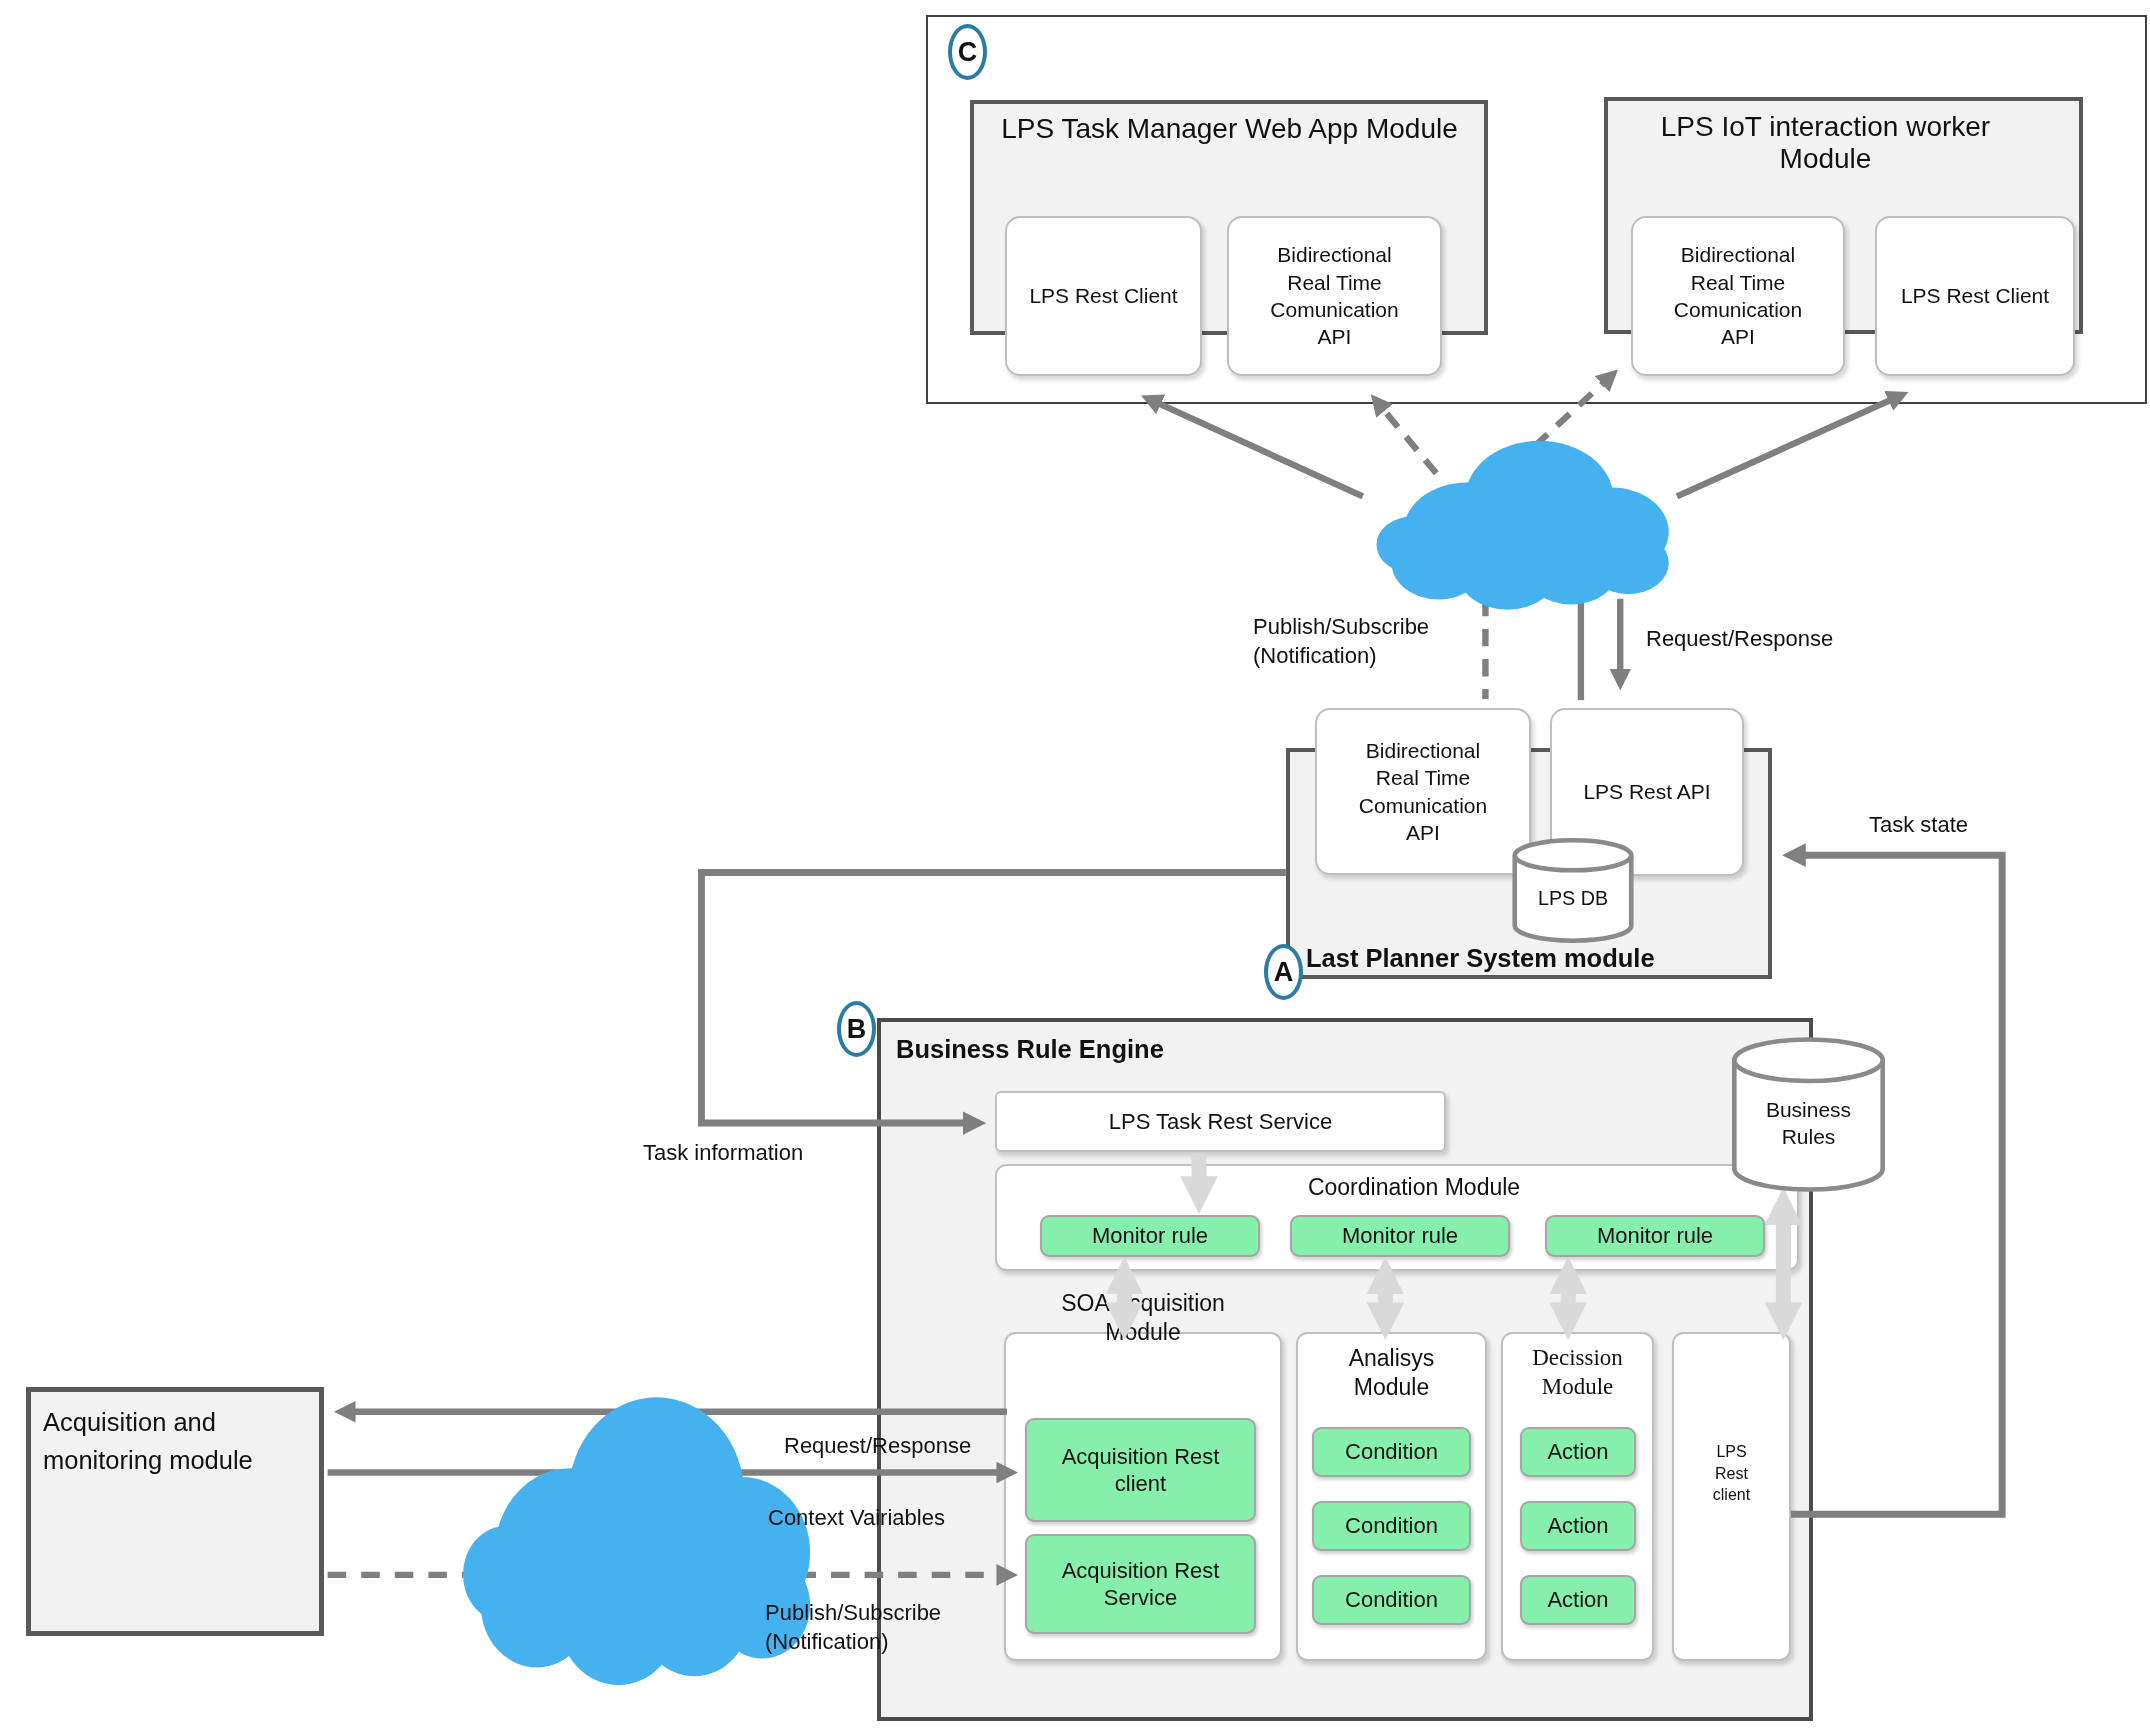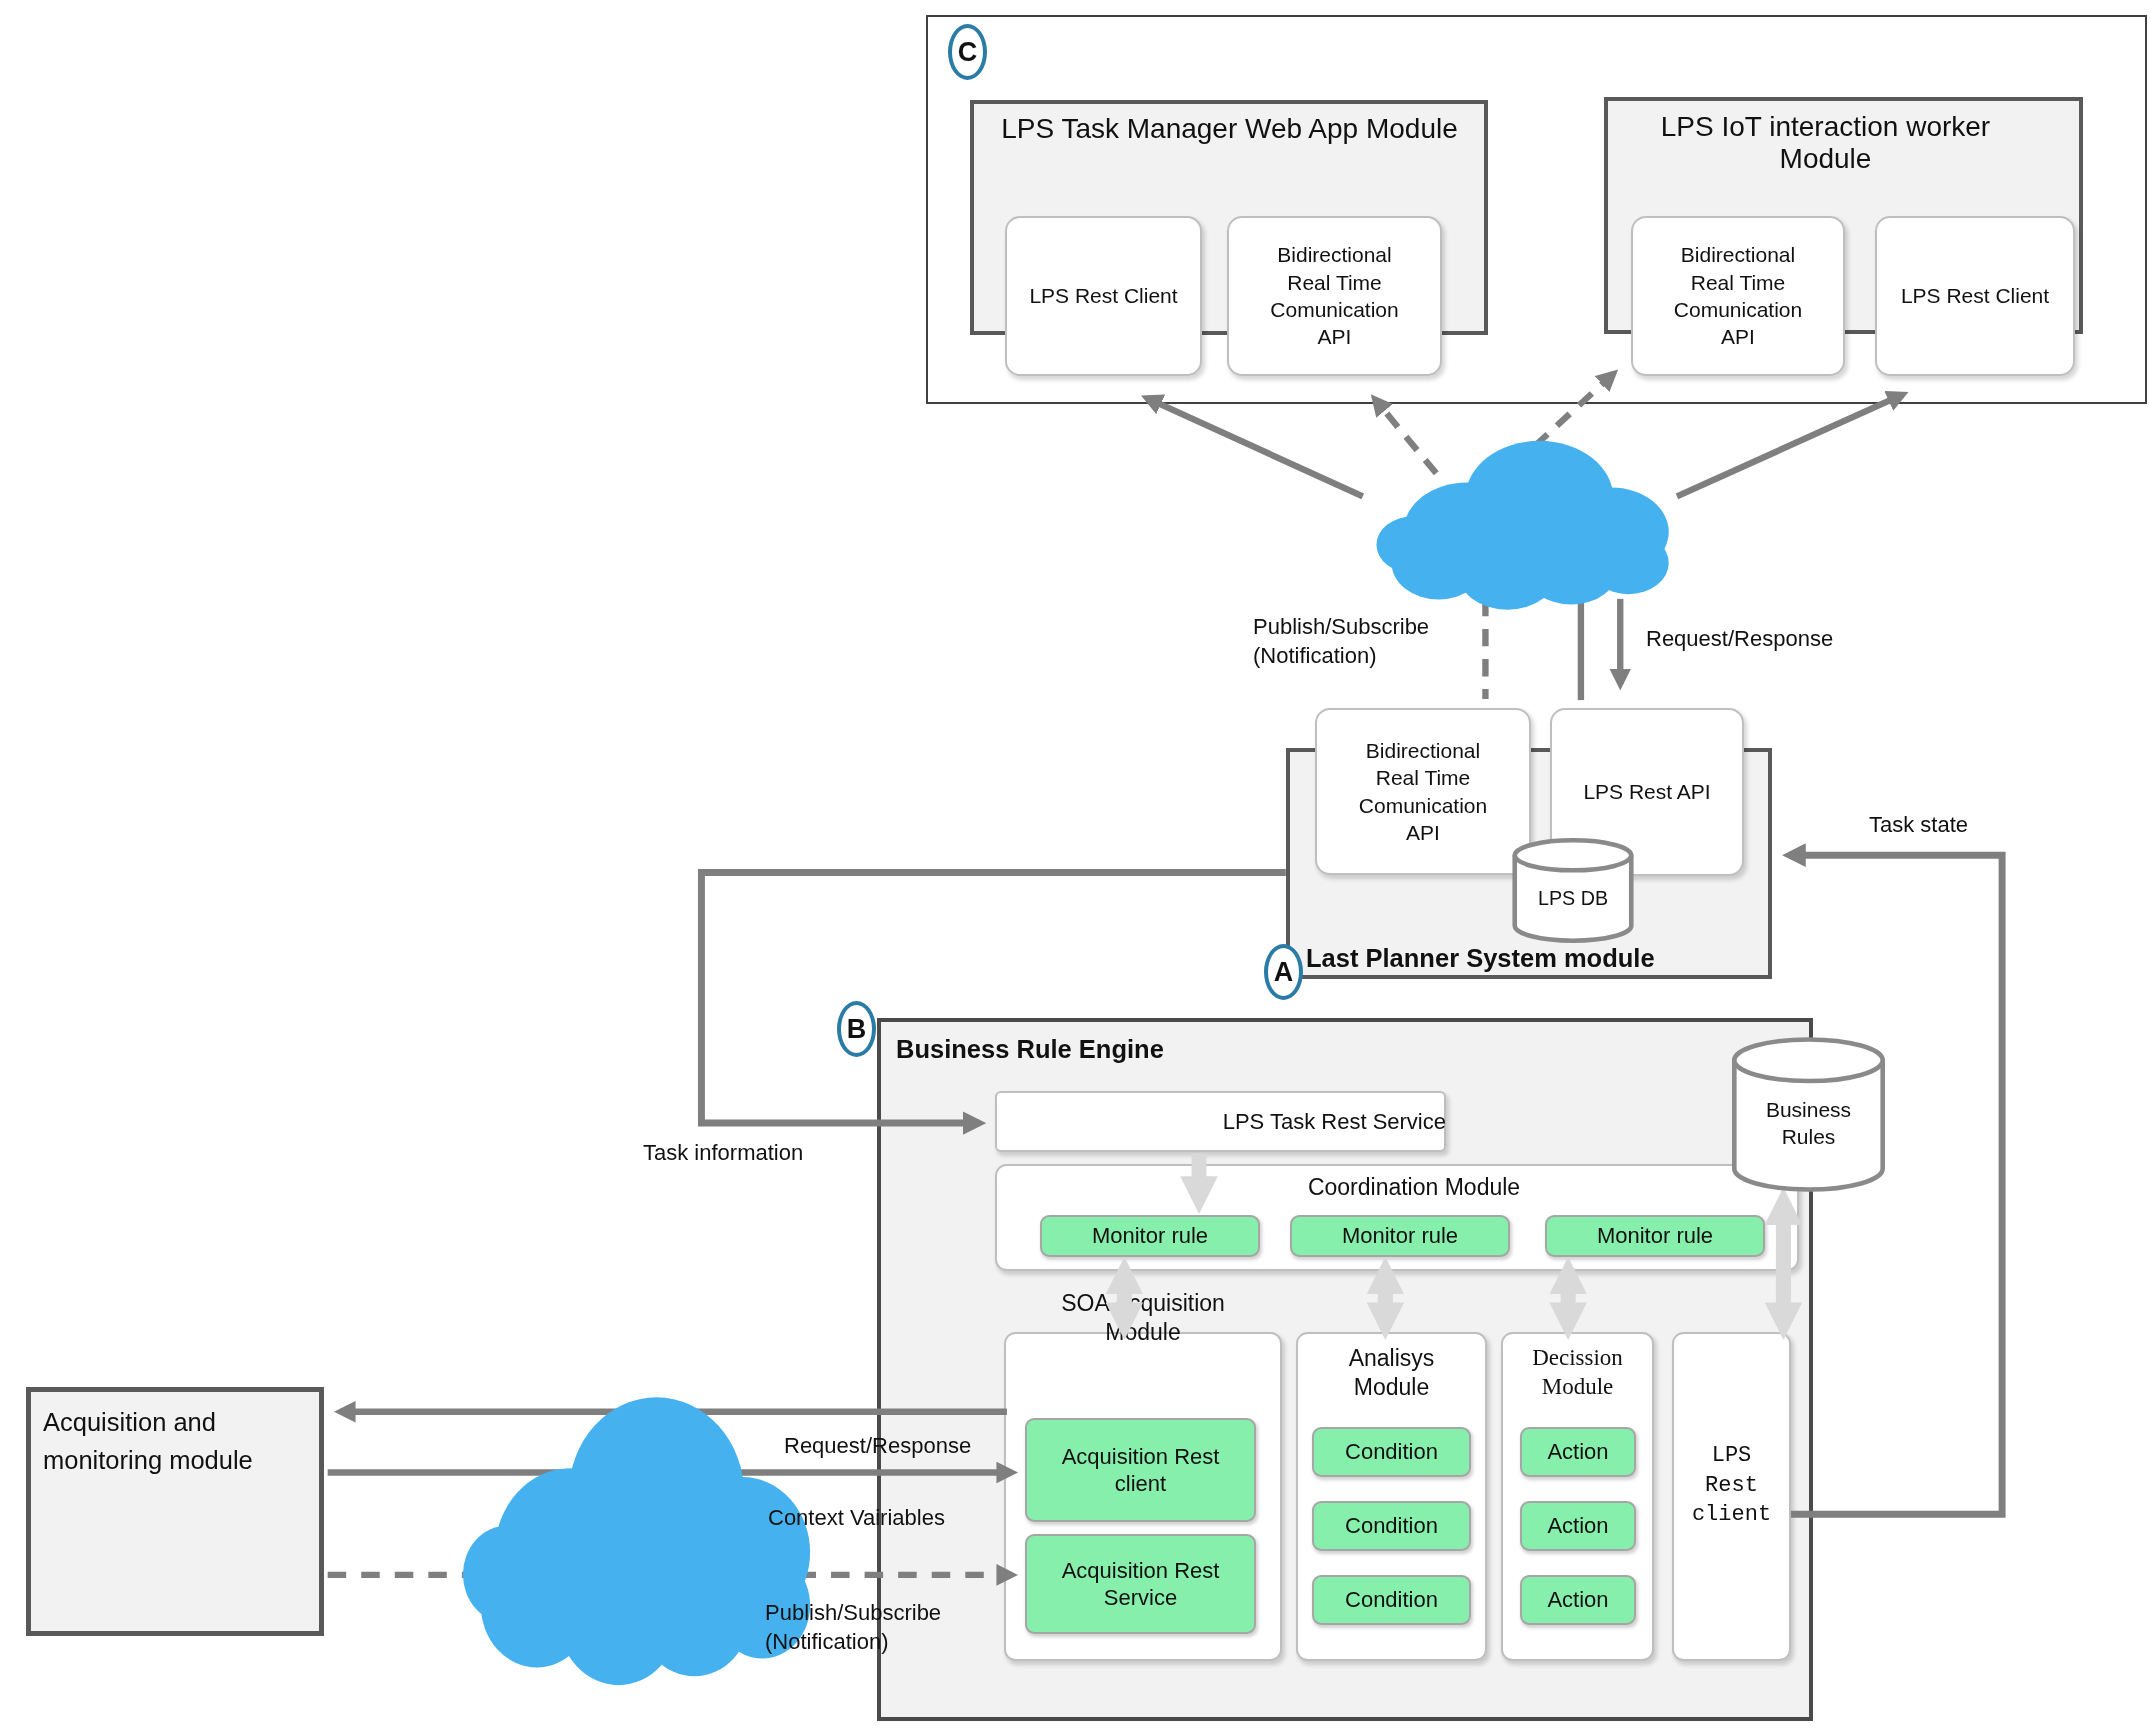--- a/index.html
+++ b/index.html
@@ -64,21 +64,21 @@
 Real Time
 Comunication
 API</div>
   <div class="abs wbox" style="left:1550px;top:708px;width:194px;height:168px;">LPS Rest API</div>
   <div class="abs lbl bold" style="left:1306px;top:942px;font-size:25.5px;z-index:4;">Last Planner System module</div>
 
   <div class="abs module" style="left:877px;top:1018px;width:936px;height:703px;border-width:4.6px;border-color:#4a4a4a;"></div>
   <div class="abs lbl bold" style="left:896px;top:1033px;font-size:25.5px;z-index:4;">Business Rule Engine</div>
 
   <div class="abs panel" style="left:995px;top:1091px;width:451px;height:61px;border-radius:5.8px;"></div>
-  <div class="abs lbl" style="left:995px;top:1107px;width:451px;text-align:right;font-size:22px;z-index:4;">LPS Task Rest Service</div>
+  <div class="abs lbl" style="left:995px;top:1107px;width:451px;text-align:center;font-size:22px;z-index:4;">LPS Task Rest Service</div>
 
   <div class="abs panel" style="left:995px;top:1164px;width:804px;height:107px;"></div>
   <div class="abs col-title" style="left:995px;top:1173px;width:804px;padding-left:34px;">Coordination Module</div>
   <div class="abs gbox" style="left:1040px;top:1215px;width:220px;height:42px;">Monitor rule</div>
   <div class="abs gbox" style="left:1290px;top:1215px;width:220px;height:42px;">Monitor rule</div>
   <div class="abs gbox" style="left:1545px;top:1215px;width:220px;height:42px;">Monitor rule</div>
 
   <div class="abs panel" style="left:1004px;top:1332px;width:278px;height:329px;"></div>
   <div class="abs col-title ml" style="left:1004px;top:1289px;width:278px;">SOA Acquisition
 Module</div>
@@ -95,21 +95,21 @@
   <div class="abs gbox" style="left:1312px;top:1575px;width:159px;height:50px;">Condition</div>
 
   <div class="abs panel" style="left:1501px;top:1332px;width:153px;height:329px;"></div>
   <div class="abs col-title ml" style="left:1501px;top:1344px;width:153px;font-family:Liberation Serif, serif;">Decission
 Module</div>
   <div class="abs gbox" style="left:1520px;top:1427px;width:116px;height:50px;">Action</div>
   <div class="abs gbox" style="left:1520px;top:1501px;width:116px;height:50px;">Action</div>
   <div class="abs gbox" style="left:1520px;top:1575px;width:116px;height:50px;">Action</div>
 
   <div class="abs panel" style="left:1672px;top:1332px;width:119px;height:329px;"></div>
-  <div class="abs col-title ml" style="left:1672px;top:1441px;width:119px;font-size:22px;line-height:1.35;font-family:Liberation Mono, monospace;">LPS
+  <div class="abs col-title ml" style="left:1672px;top:1441px;width:119px;font-size:16px;line-height:1.35;">LPS
 Rest
 client</div>
 
   <div class="abs module" style="left:26px;top:1387px;width:298px;height:249px;border-width:5.2px;"></div>
   <div class="abs lbl ml" style="left:43px;top:1403px;width:272px;font-size:25.5px;line-height:1.5;z-index:4;">Acquisition and
 monitoring module</div>
 
   <div class="abs lbl ml" style="left:1253px;top:612px;">Publish/Subscribe
 (Notification)</div>
   <div class="abs lbl" style="left:1646px;top:624px;">Request/Response</div>

